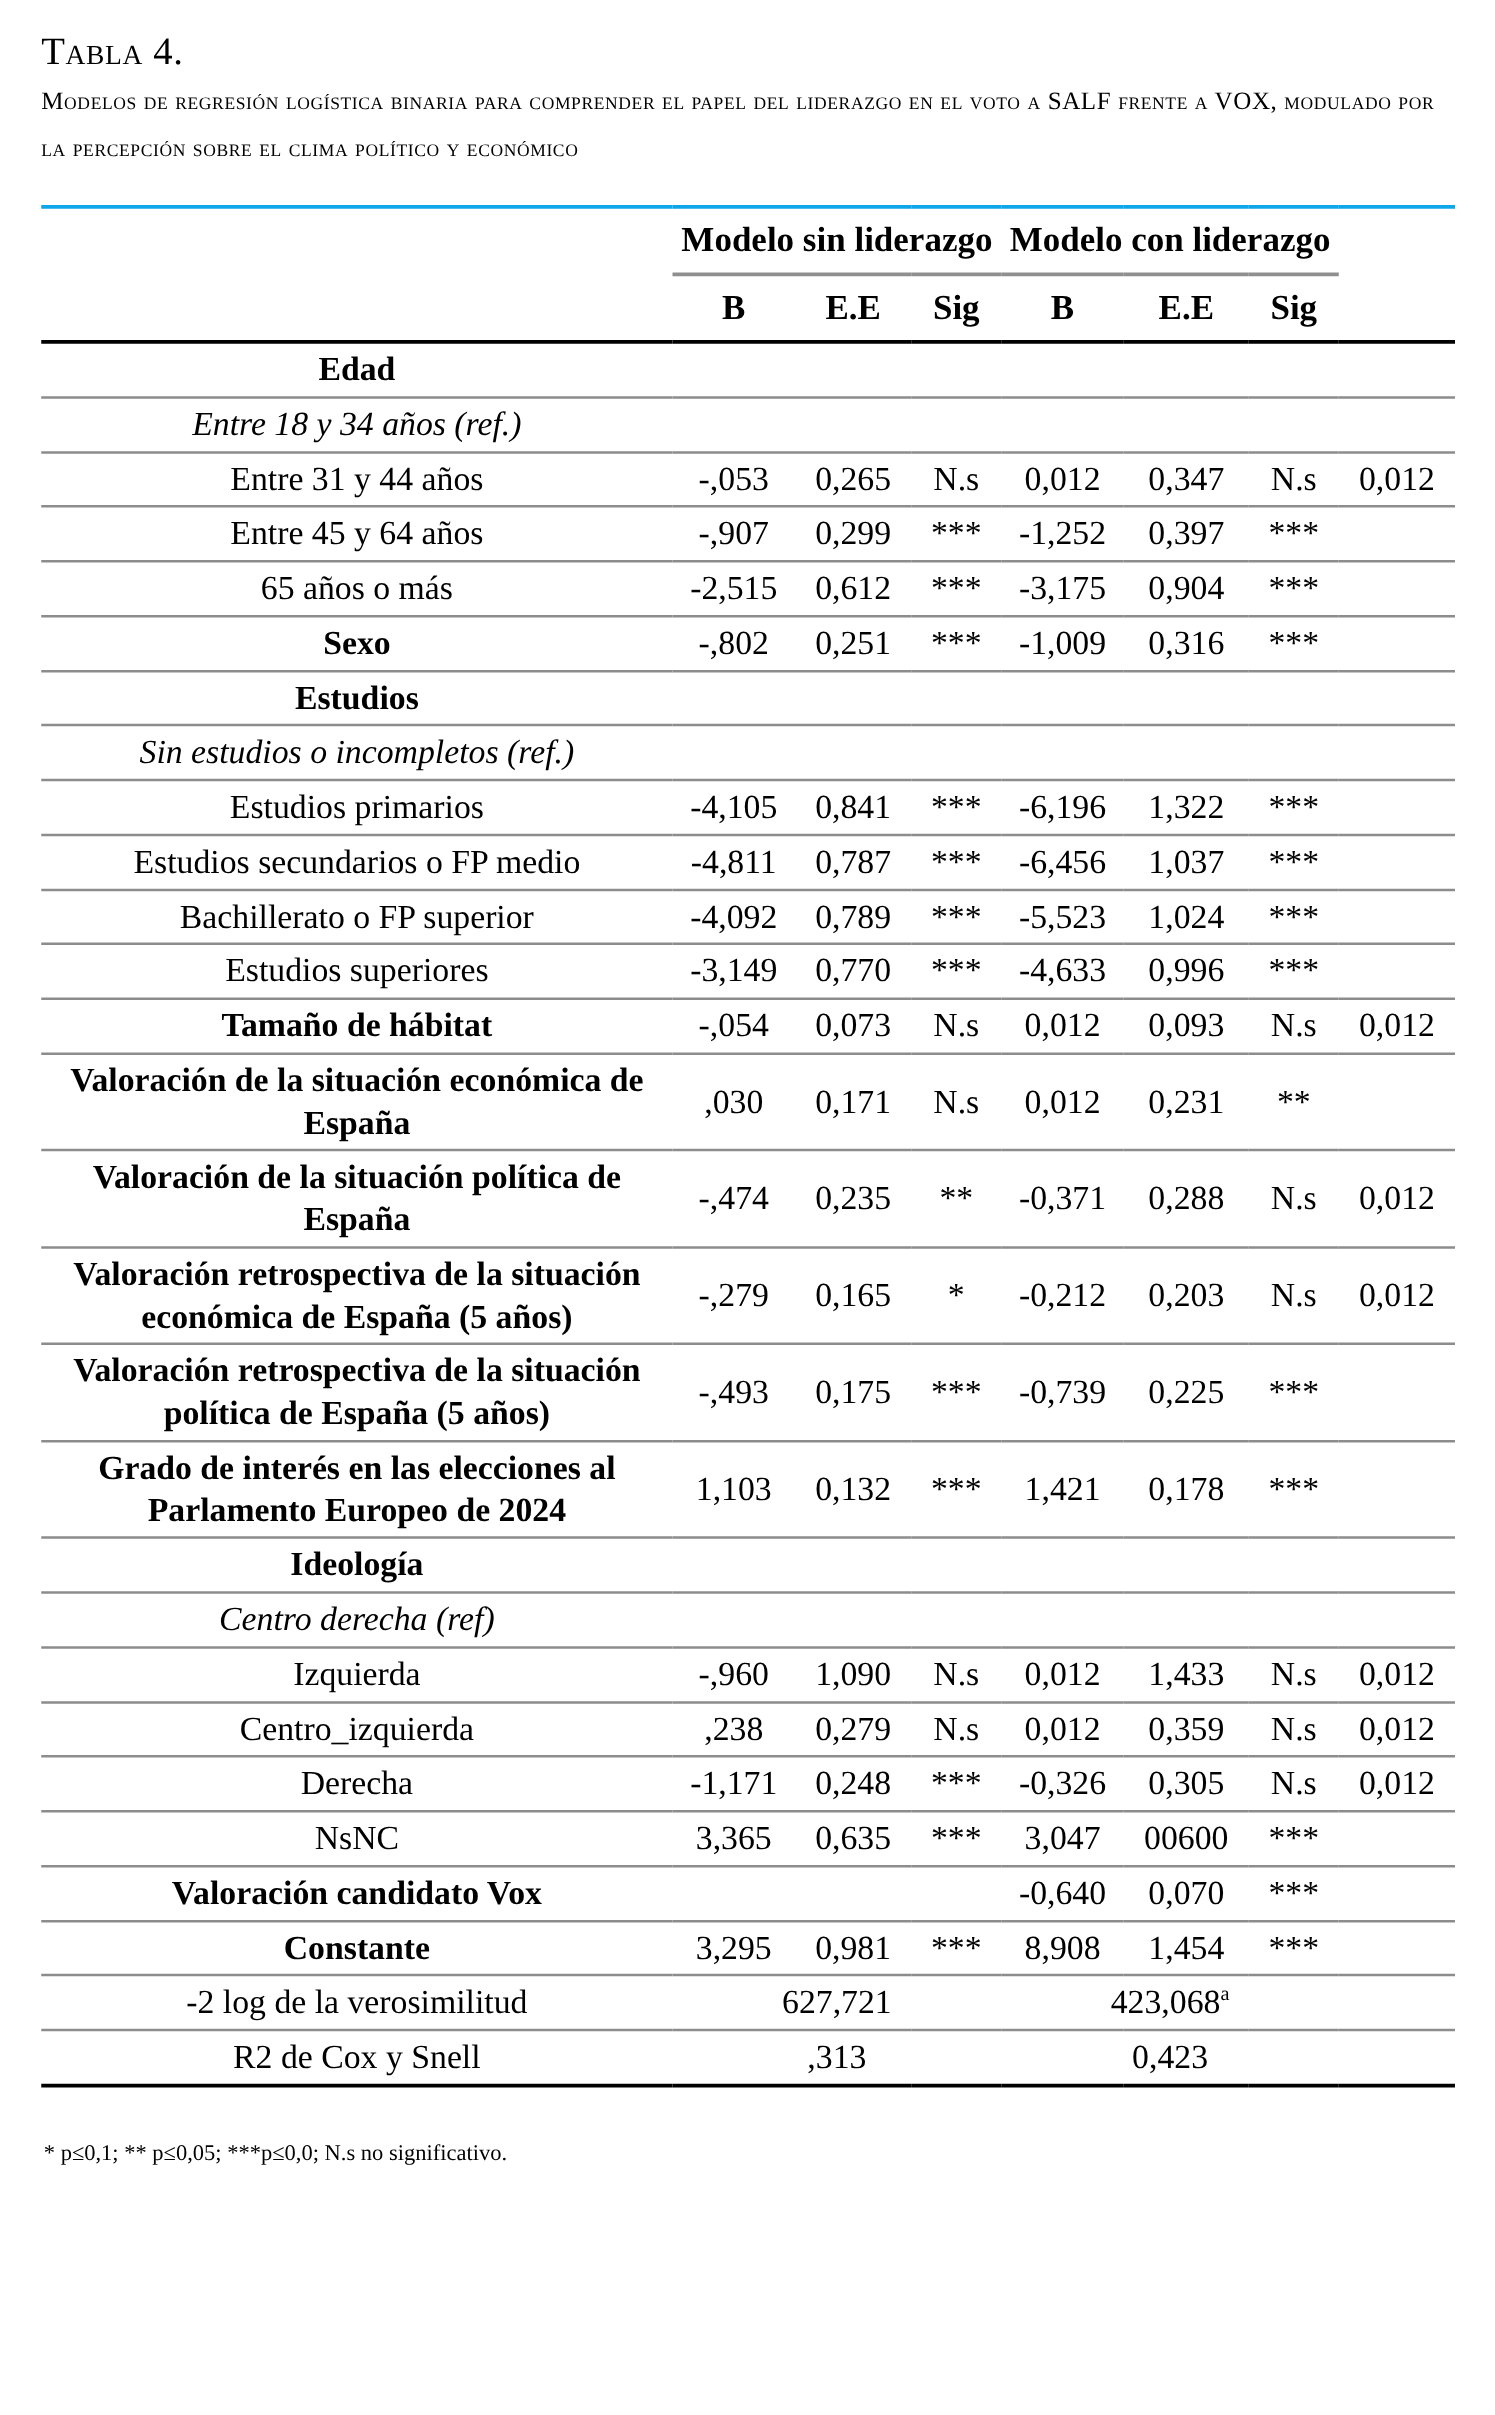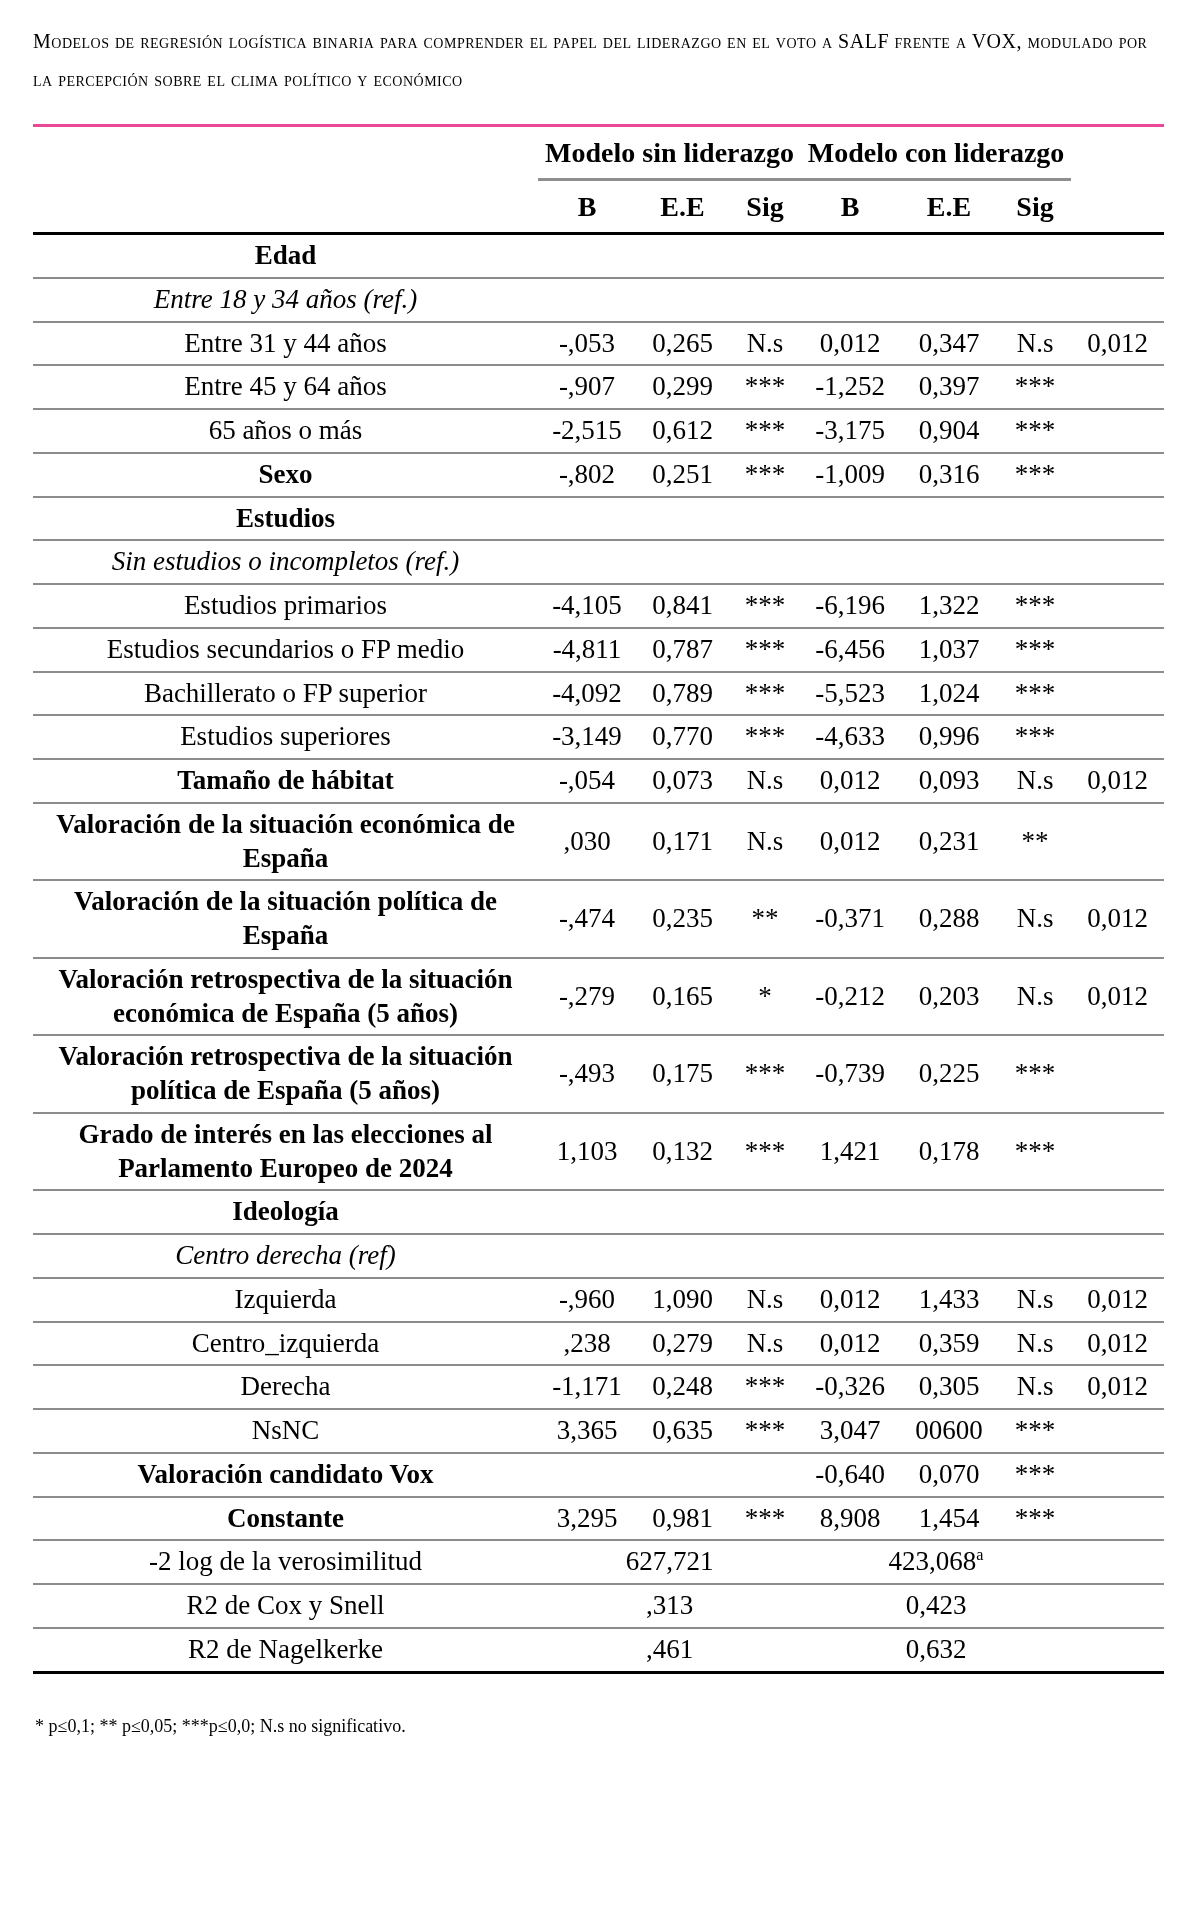--- a/index.html
+++ b/index.html
@@ -29,21 +29,21 @@
     font-size: 20px;
     line-height: 38px;
     letter-spacing: 0.5px;
     margin: 0 0 14px 0;
     max-width: 1131px;
   }
   table.reg {
     border-collapse: collapse;
     table-layout: fixed;
     width: 1131px;
-    border-top: 3px solid #ec4899;
+    border-top: 3px solid #0ea5e9;
     margin-top: 26px;
   }
   table.reg td {
     text-align: center;
     vertical-align: middle;
     font-size: 27px;
     line-height: 1.25;
     padding: 4px 2px;
     overflow: hidden;
   }
@@ -66,20 +66,21 @@
   }
   .source {
     font-size: 26px;
     margin: 26px 0 0 2px;
   }
 </style>
 </head>
 <body>
 
 <div class="page">
+  <p class="table-number">Tabla 4.</p>
   <p class="table-title">Modelos de regresión logística binaria para comprender el papel del liderazgo en el voto a SALF frente a VOX, modulado por la percepción sobre el clima político y económico</p>
 
   <table class="reg">
     <colgroup>
       <col style="width:505px">
       <col style="width:98px">
       <col style="width:93px">
       <col style="width:72px">
       <col style="width:98px">
       <col style="width:100px">
@@ -370,23 +371,17 @@
           <td colspan="3">627,721</td>
           <td colspan="3">423,068<sup>a</sup></td>
           <td></td>
         </tr>
         <tr>
           <td class="lbl summary">R2 de Cox y Snell</td>
           <td colspan="3">,313</td>
           <td colspan="3">0,423</td>
           <td></td>
         </tr>
-        <tr>
-          <td class="lbl summary">R2 de Nagelkerke</td>
-          <td colspan="3">,461</td>
-          <td colspan="3">0,632</td>
-          <td></td>
-        </tr>
       </tbody>
   </table>
 
   <p class="footnote">* p≤0,1; ** p≤0,05; ***p≤0,0; N.s no significativo.</p>
 </div>
 
 </body></html>

